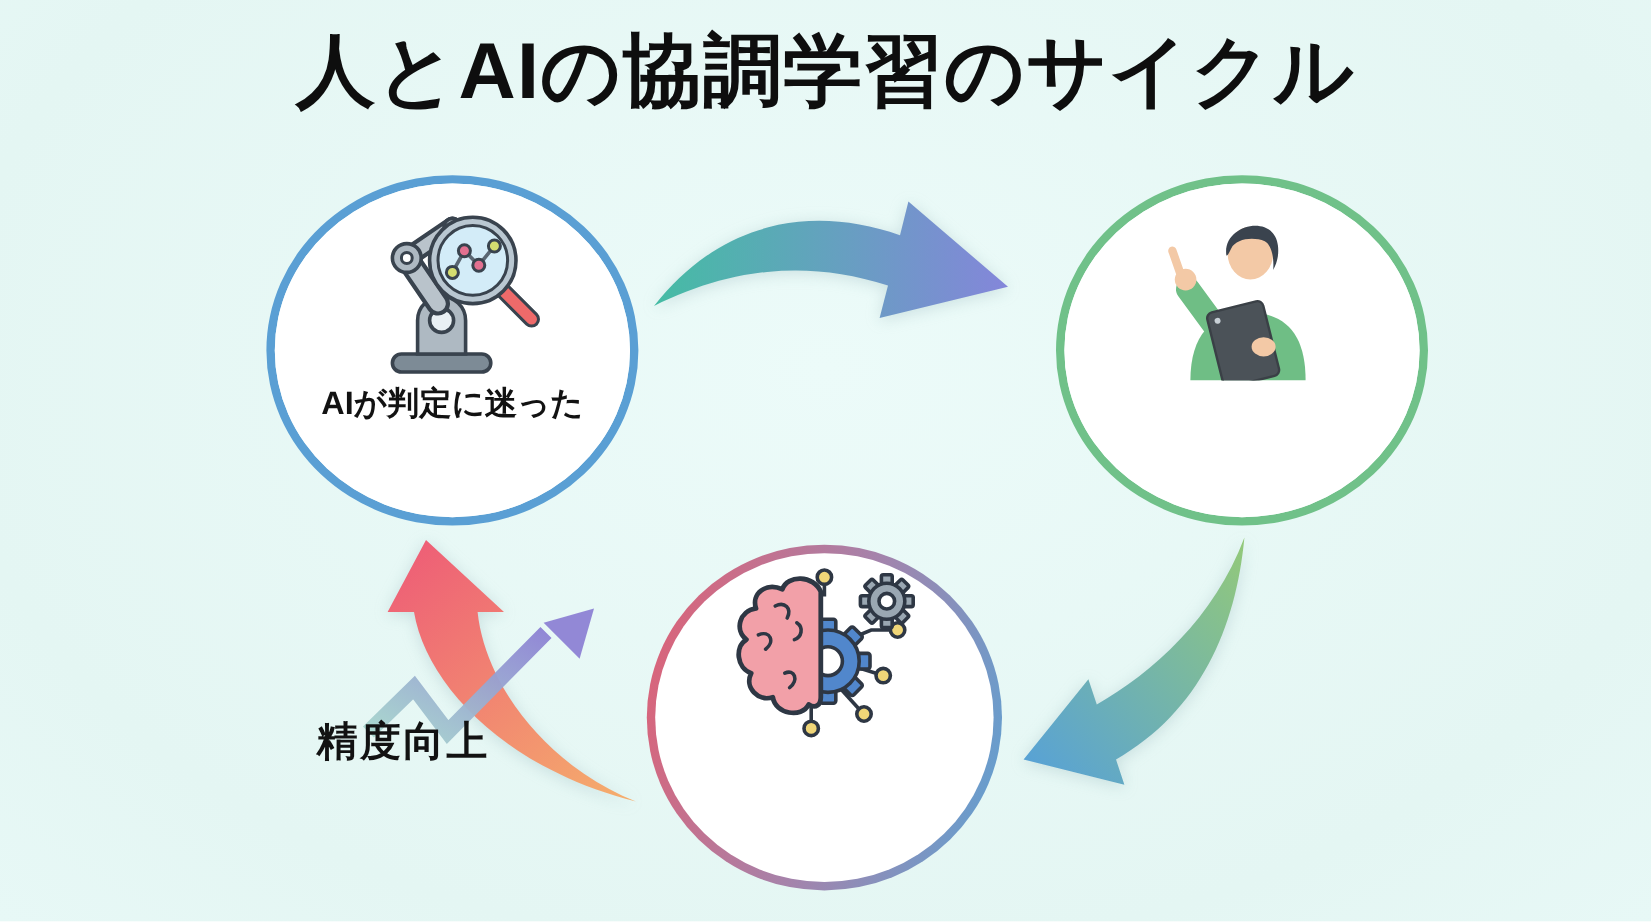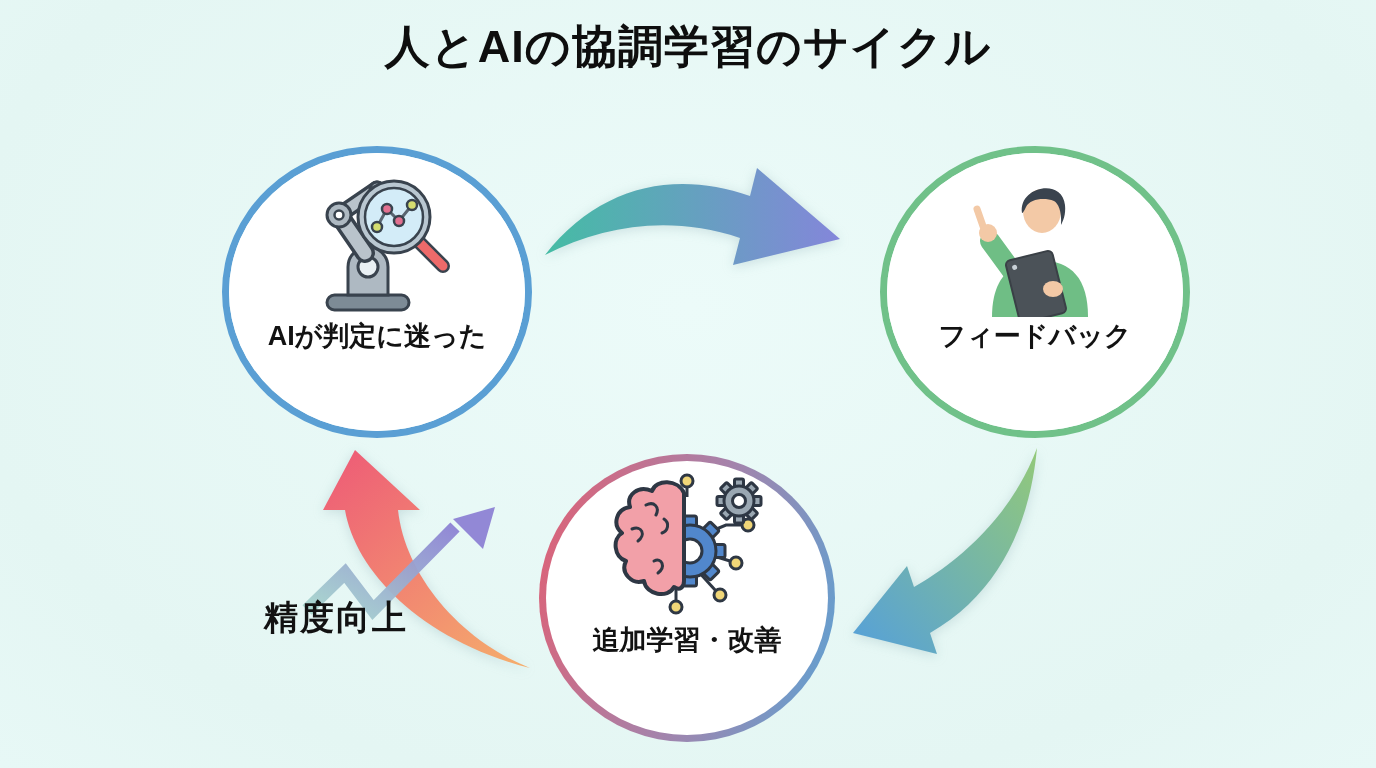--- a/index.html
+++ b/index.html
@@ -4,21 +4,21 @@
 <style>
   * { margin:0; padding:0; box-sizing:border-box; }
   html,body { background:#ffffff; }
   body { font-family:"Liberation Sans","DejaVu Sans",sans-serif; }
   .canvas{
     position:relative; width:1376px; height:768px; overflow:hidden;
     background:radial-gradient(ellipse at 50% 40%, #ecfbf9 0%, #e4f6f3 75%, #e7f8f6 100%);
   }
   .title{
     position:absolute; top:20px; left:0; right:0;
-    text-align:center; font-size:45px; font-weight:900; color:#0e0e0e;
+    text-align:center; font-size:66px; font-weight:900; color:#0e0e0e;
     letter-spacing:1px; line-height:1.2;
   }
   .node{ position:absolute; border-radius:50%; }
   .node-inner{
     width:100%; height:100%; background:#ffffff; border-radius:50%;
     display:flex; flex-direction:column; align-items:center;
   }
   .node-extract{ left:222px; top:146px; width:310px; height:292px; border:7px solid #5a9fd4; }
   .node-feedback{ left:880px; top:146px; width:310px; height:292px; border:7px solid #70c189; }
   .node-retrain{
@@ -133,21 +133,20 @@
         <path d="M42,150 C42,112 60,94 90,93 C122,94 138,112 138,150 Z" fill="#6fbe85"></path>
         <g transform="rotate(-14 85 120)">
           <rect x="62" y="88" width="48" height="64" rx="5" fill="#4b5258" stroke="#3a4046" stroke-width="2"></rect>
           <circle cx="70" cy="96" r="2.5" fill="#c8d0d6"></circle>
         </g>
         <ellipse cx="103" cy="122" rx="10" ry="8" fill="#f3c9a6"></ellipse>
         <ellipse cx="92" cy="44" rx="19" ry="22" fill="#f3c9a6"></ellipse>
         <path d="M72,46 C68,20 112,10 115,38 C116,48 113,54 111,58 C112,44 108,36 104,34 C94,30 80,32 76,40 C74,44 73,46 72,46 Z" fill="#3a434e"></path>
       </svg>
       <div class="node-label">
-        <div>フィードバック</div>
       </div>
     </div>
   </div>
 
   <div class="node node-retrain">
     <div class="node-inner">
       <svg class="node-icon" width="170" height="150" viewBox="0 0 170 150">
         <g stroke="#2e3744" stroke-width="3" fill="none">
           <polyline points="85,26 85,14"></polyline>
           <polyline points="100,64 124,54 140,54"></polyline>
@@ -192,18 +191,17 @@
         </g>
         <path d="M82,22 C76,8 54,8 50,20 C36,14 24,24 28,36 C14,38 10,54 20,62 C10,68 12,86 24,90 C18,102 30,114 42,110 C44,124 66,128 72,116 C78,120 82,116 82,110 Z" fill="#f2a0a8" stroke="#2e3744" stroke-width="4" stroke-linejoin="round"></path>
         <g stroke="#2e3744" stroke-width="3" fill="none" stroke-linecap="round">
           <path d="M44,34 C52,30 58,36 54,44"></path>
           <path d="M30,58 C40,54 44,64 36,70"></path>
           <path d="M52,90 C60,86 64,96 56,102"></path>
           <path d="M62,48 C68,52 66,60 60,62"></path>
         </g>
       </svg>
       <div class="node-label">
-        <div>追加学習・改善</div>
       </div>
     </div>
   </div>
 
 </div>
 
 </body></html>

